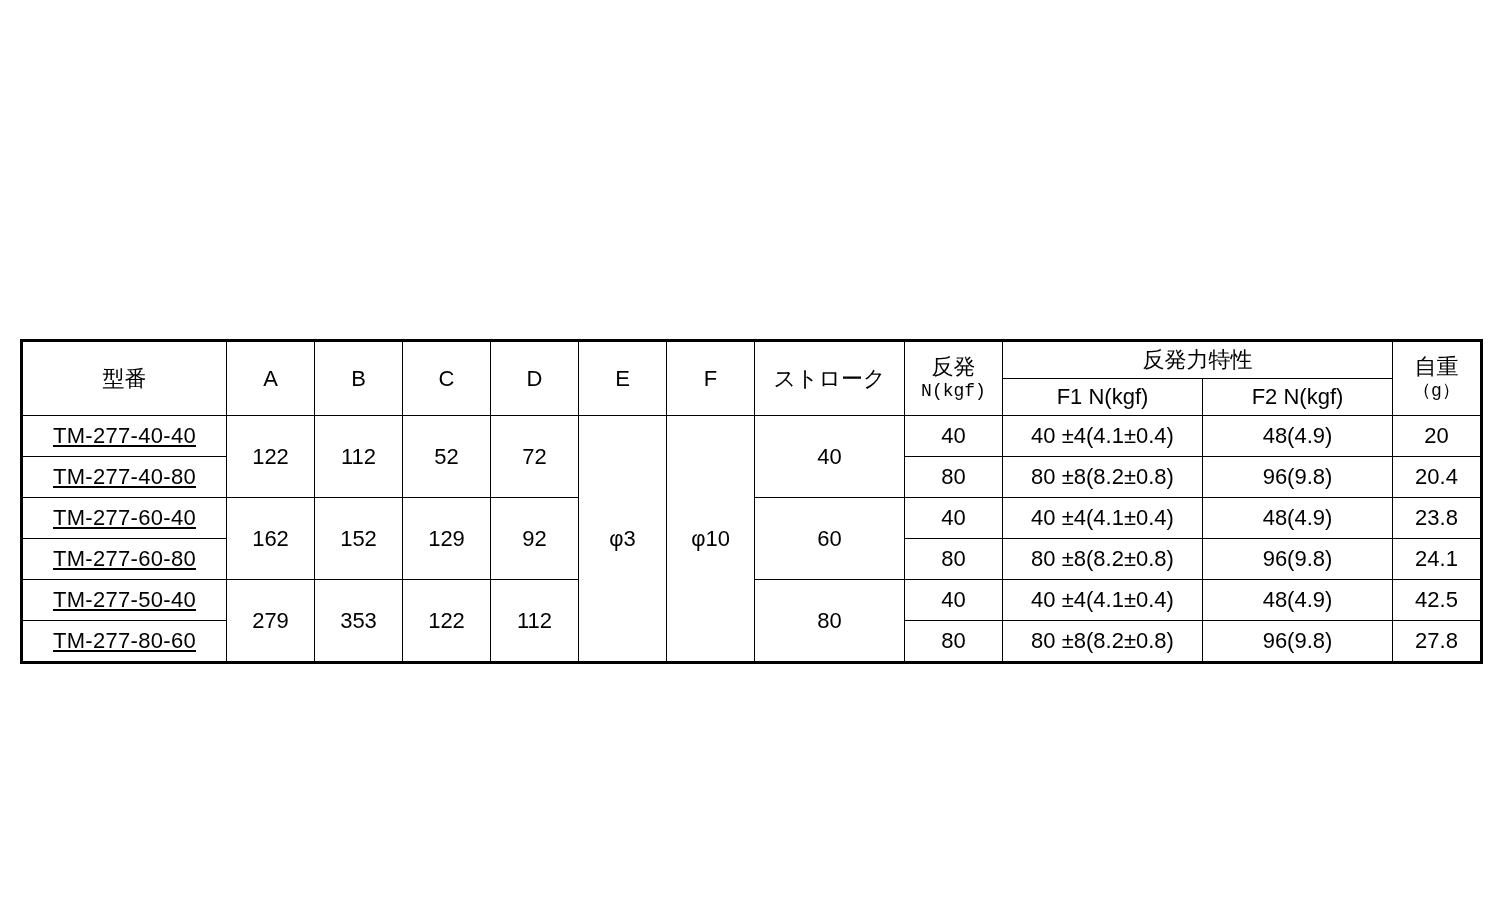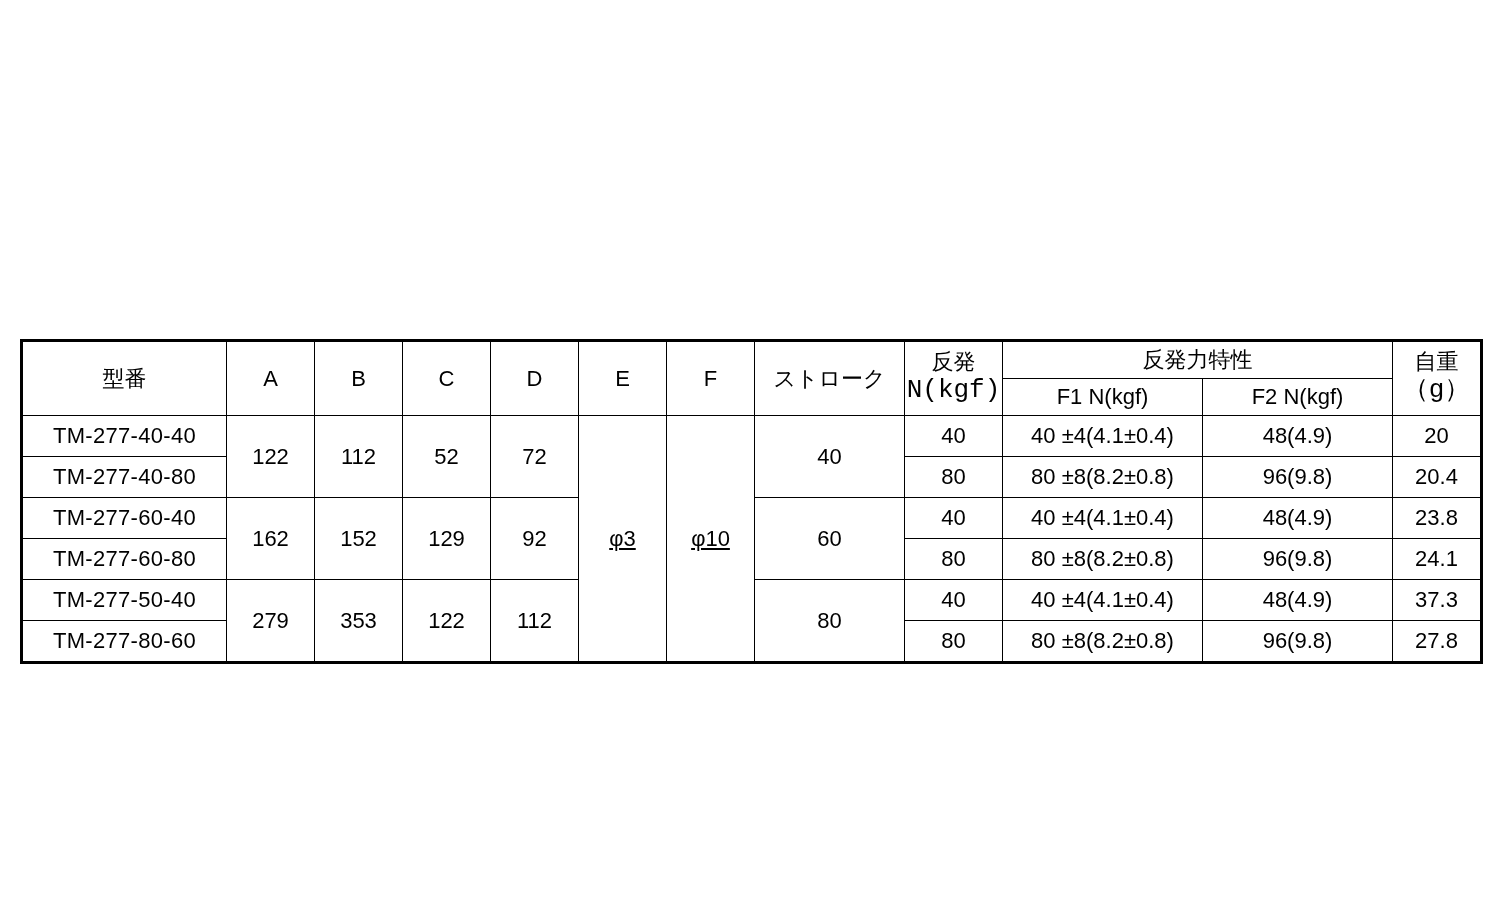--- a/index.html
+++ b/index.html
@@ -54,29 +54,30 @@
     font-size: 23px;
   }
   .row-cell {
     height: 40px;
   }
   .model {
     text-align: left;
     padding-left: 12px;
     font-size: 23px;
     letter-spacing: 0.3px;
+    text-decoration: underline;
   }
   .two-line {
     line-height: 1.25;
     font-family: Liberation Mono, monospace;
   }
   .small-sub {
-    font-size: 26px;
+    font-size: 18px;
   }
-  .nowrap { white-space: nowrap; text-decoration: underline; }
+  .nowrap { white-space: nowrap; }
 </style>
 </head>
 <body>
 
 <div class="spec-table-wrap">
   <table class="spec">
     <colgroup>
       <col style="width:205px">
       <col style="width:88px">
       <col style="width:88px">
@@ -162,21 +163,21 @@
       <tr>
         <td class="row-cell model">TM-277-50-40</td>
         <td class="row-cell" rowspan="2">279</td>
         <td class="row-cell" rowspan="2">353</td>
         <td class="row-cell" rowspan="2">122</td>
         <td class="row-cell" rowspan="2">112</td>
         <td class="row-cell" rowspan="2">80</td>
         <td class="row-cell">40</td>
         <td class="row-cell">40 ±4(4.1±0.4)</td>
         <td class="row-cell">48(4.9)</td>
-        <td class="row-cell">37.3</td>
+        <td class="row-cell">42.5</td>
       </tr>
       <tr>
         <td class="row-cell model">TM-277-80-60</td>
         <td class="row-cell">80</td>
         <td class="row-cell">80 ±8(8.2±0.8)</td>
         <td class="row-cell">96(9.8)</td>
         <td class="row-cell">27.8</td>
       </tr>
     </tbody>
   </table>

